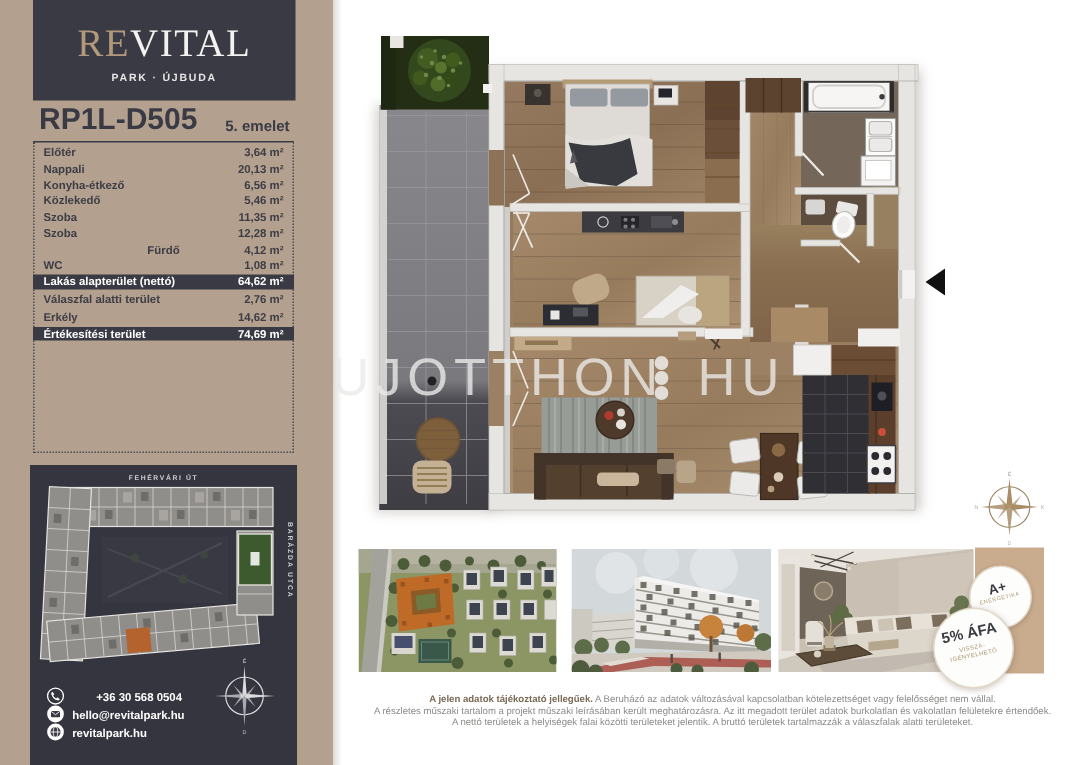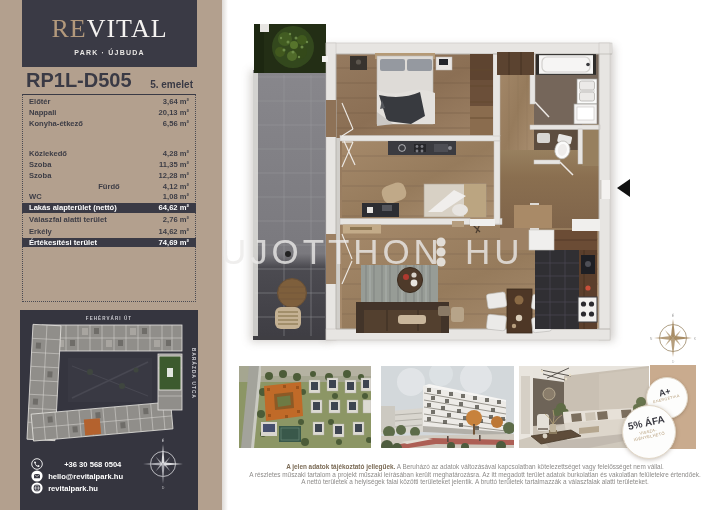--- a/index.html
+++ b/index.html
@@ -25,21 +25,21 @@
   <span style="font-size:20px;font-weight:bold;letter-spacing:0px;position:absolute;left:0;bottom:0;">RP1L-D505</span>
   <span style="font-size:10px;font-weight:bold;position:absolute;right:3px;bottom:2px;">5. emelet</span>
 </div>
 
 <div class="abs" style="left:22px;top:94px;width:174px;height:208px;border-left:1px dotted #4a4a52;border-right:1px dotted #4a4a52;border-bottom:1px dotted #4a4a52;border-top:1px solid #3a3a45;box-sizing:border-box;">
 </div>
 <div class="abs" id="rows" style="left:22px;top:97px;width:174px;font-size:7.6px;font-weight:bold;color:#3d3d46;">
   <div style="position:relative;height:10.75px;padding:0 7px;line-height:10.75px;">Előtér<span style="position:absolute;right:7px;">3,64 m²</span></div>
   <div style="position:relative;height:10.75px;padding:0 7px;line-height:10.75px;">Nappali<span style="position:absolute;right:7px;">20,13 m²</span></div>
   <div style="position:relative;height:10.75px;padding:0 7px;line-height:10.75px;">Konyha-étkező<span style="position:absolute;right:7px;">6,56 m²</span></div>
-  <div style="position:relative;height:10.75px;padding:0 7px;line-height:10.75px;margin-top:20px;">Közlekedő<span style="position:absolute;right:7px;">4,28 m²</span></div>
+  <div style="position:relative;height:10.75px;padding:0 7px;line-height:10.75px;">Közlekedő<span style="position:absolute;right:7px;">5,46 m²</span></div>
   <div style="position:relative;height:10.75px;padding:0 7px;line-height:10.75px;">Szoba<span style="position:absolute;right:7px;">11,35 m²</span></div>
   <div style="position:relative;height:10.75px;padding:0 7px;line-height:10.75px;">Szoba<span style="position:absolute;right:7px;">12,28 m²</span></div>
   <div style="position:relative;height:10.75px;padding:0 7px;line-height:10.75px;text-align:center;">Fürdő<span style="position:absolute;right:7px;">4,12 m²</span></div>
   <div style="position:relative;height:10.75px;padding:0 7px;line-height:10.75px;">WC<span style="position:absolute;right:7px;">1,08 m²</span></div>
   <div style="position:relative;height:9.5px;padding:0 7px;line-height:9.5px;background:#3a3a45;color:#fff;">Lakás alapterület (nettó)<span style="position:absolute;right:7px;">64,62 m²</span></div>
   <div style="position:relative;height:12.8px;padding:0 7px;line-height:13.5px;">Válaszfal alatti terület<span style="position:absolute;right:7px;">2,76 m²</span></div>
   <div style="position:relative;height:12.3px;padding:0 7px;line-height:13px;">Erkély<span style="position:absolute;right:7px;">14,62 m²</span></div>
   <div style="position:relative;height:9.5px;padding:0 7px;line-height:9.5px;background:#3a3a45;color:#fff;">Értékesítési terület<span style="position:absolute;right:7px;">74,69 m²</span></div>
 </div>
 

